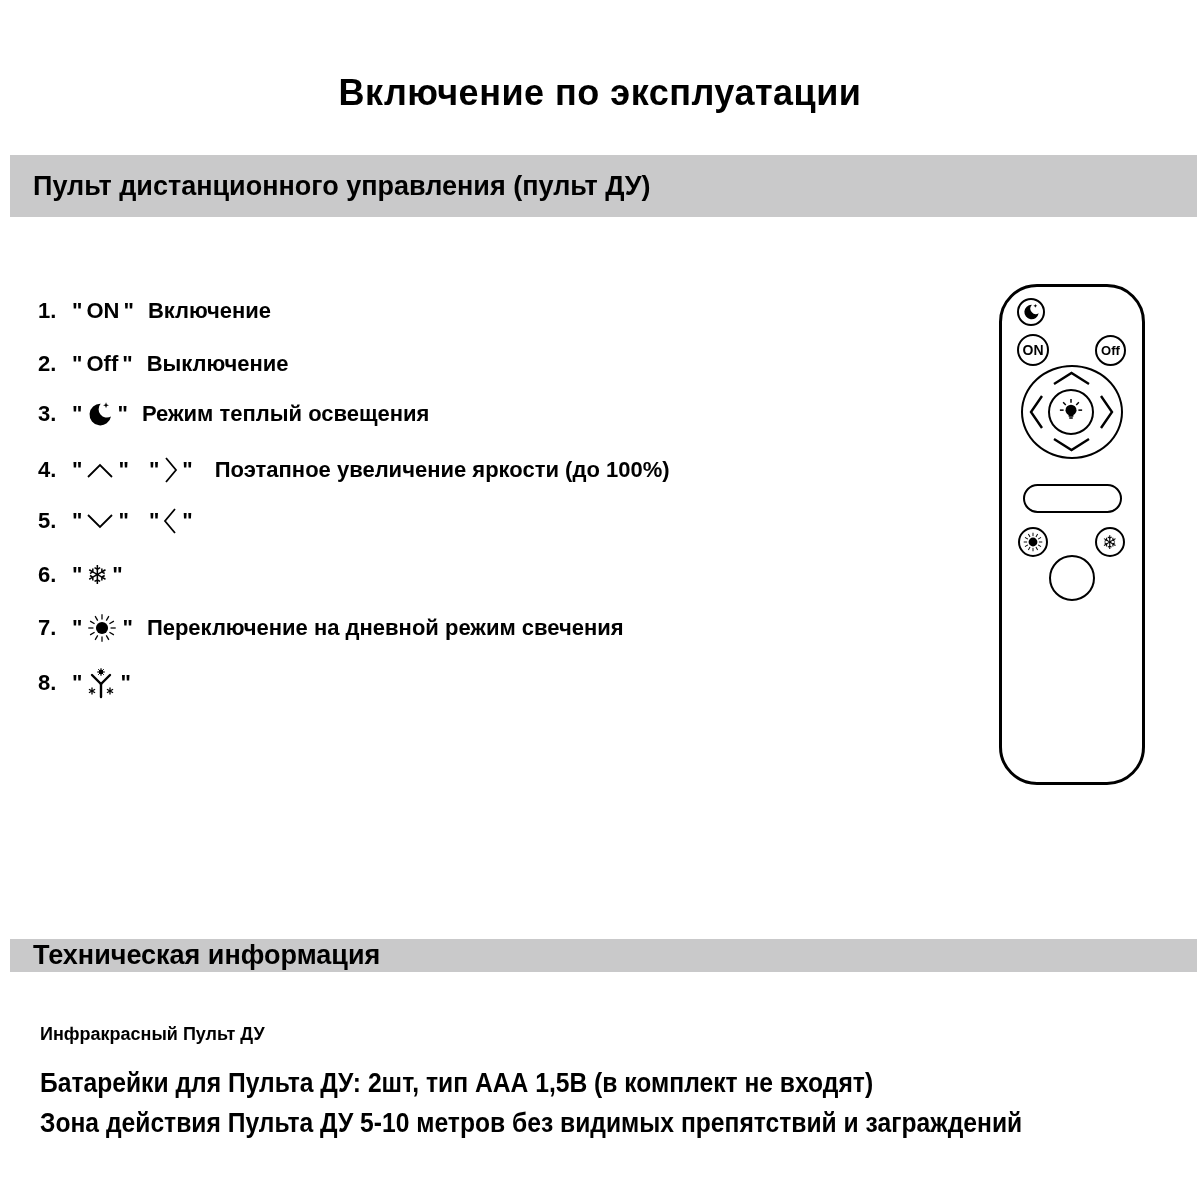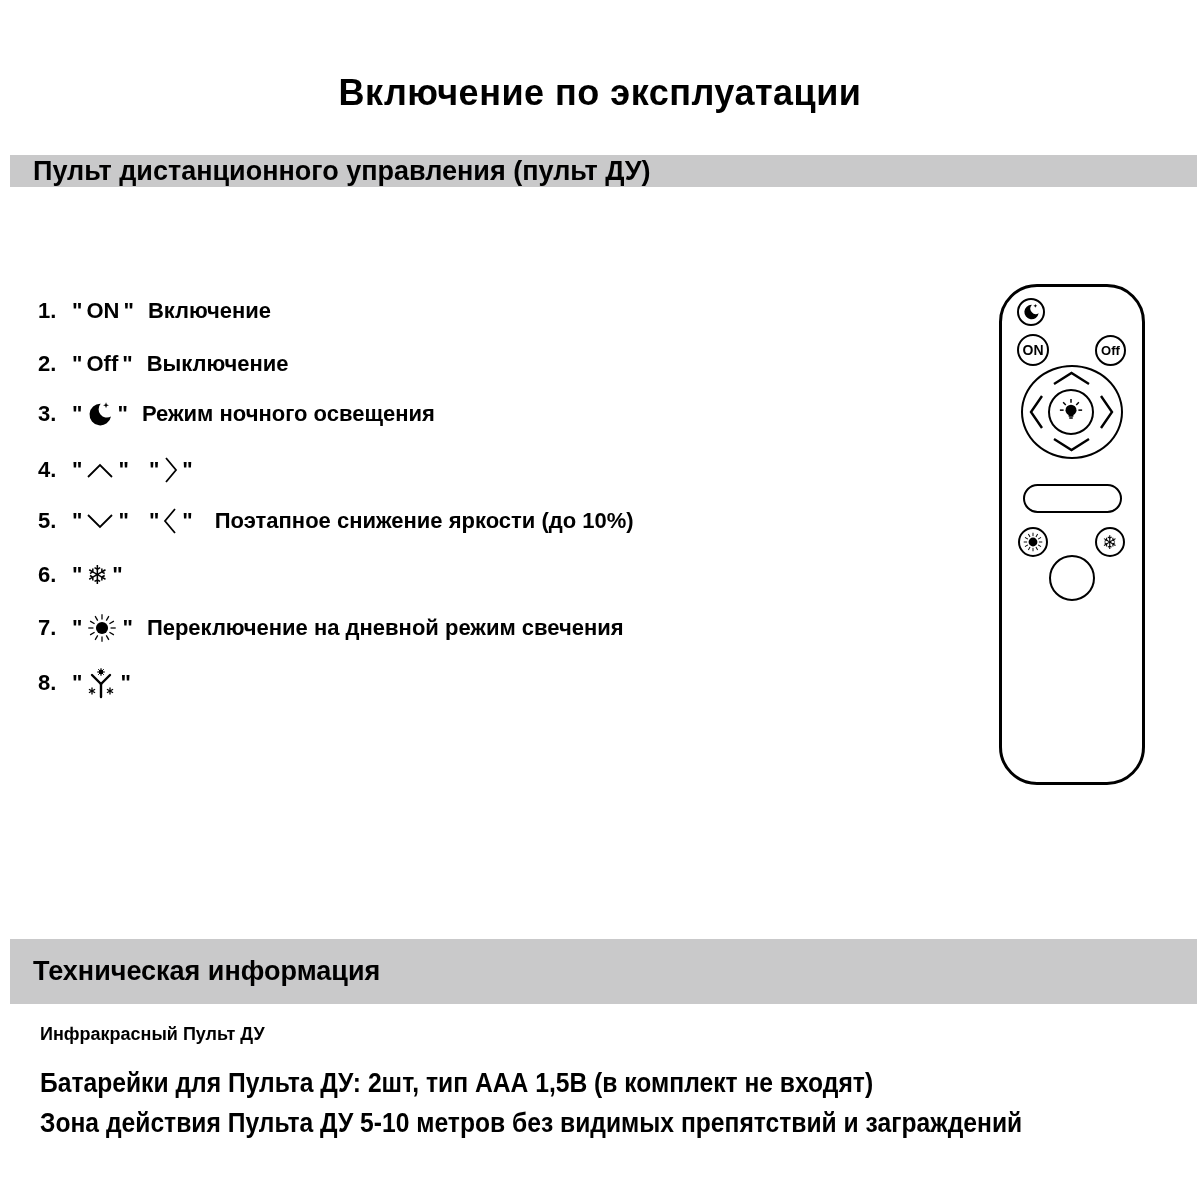--- a/index.html
+++ b/index.html
@@ -2,24 +2,24 @@
 <html><head>
 <meta charset="utf-8">
 <style>
   html,body{margin:0;padding:0;}
   body{
     width:1200px;height:1200px;background:#ffffff;position:relative;overflow:hidden;
     font-family:"Liberation Sans",sans-serif;font-weight:bold;color:#000;
   }
   .abs{position:absolute;}
   .title{top:72px;left:0;width:100%;text-align:center;font-size:36px;letter-spacing:0.5px;}
-  .bar{left:10px;width:1187px;height:32px;background:#c9c9ca;display:flex;align-items:center;
+  .bar{left:10px;width:1187px;height:62px;background:#c9c9ca;display:flex;align-items:center;
        padding-left:23px;box-sizing:border-box;font-size:27px;}
   #bar1{top:155px;}
-  #bar2{top:939px;height:65px;}
+  #bar2{top:939px;height:33px;}
 
   
   .li{left:38px;height:30px;display:flex;align-items:center;font-size:22px;white-space:nowrap;}
   .li .num{width:30px;}
   .li .q{margin:0 4px;}
   .li .ic{display:inline-flex;align-items:center;justify-content:center;}
   .li .desc{margin-left:10px;}
   .li .desc-far{margin-left:18px;}
   .li .gap{width:12px;}
   .li8{align-items:flex-start;}
@@ -83,60 +83,60 @@
 <div class="abs li" style="top:399px">
   <span class="num">3.</span>
   <span class="q">"</span>
   <span class="ic">
     <svg width="27" height="27" viewBox="0 0 24 24">
       <path d="M13 2.5 A 9.6 9.6 0 1 0 22.2 13.8 A 7.4 7.4 0 0 1 13 2.5 Z" fill="#000"></path>
       <path d="M17.8 1.2 l0.7 1.9 1.9 0.7 -1.9 0.7 -0.7 1.9 -0.7 -1.9 -1.9 -0.7 1.9 -0.7 Z" fill="#000"></path>
     </svg>
   </span>
   <span class="q">"</span>
-  <span class="desc">Режим ночного освещения</span>
+  <span class="desc">Режим теплый освещения</span>
 </div>
 
 <div class="abs li" style="top:455px">
   <span class="num">4.</span>
   <span class="q">"</span>
   <span class="ic">
     <svg width="28" height="17" viewBox="0 0 28 17">
         <polyline points="2,15 14,3 26,15" fill="none" stroke="#000" stroke-width="1.8"></polyline>
       </svg>
   </span>
   <span class="q">"</span>
   <span class="gap"></span>
   <span class="q">"</span>
   <span class="ic">
     <svg width="15" height="28" viewBox="0 0 15 28">
         <polyline points="3,2 13,14 3,26" fill="none" stroke="#000" stroke-width="1.8"></polyline>
       </svg>
   </span>
   <span class="q">"</span>
+  <span class="desc desc-far">Поэтапное увеличение яркости (до 100%)</span>
 </div>
 
 <div class="abs li" style="top:506px">
   <span class="num">5.</span>
   <span class="q">"</span>
   <span class="ic">
     <svg width="28" height="17" viewBox="0 0 28 17">
         <polyline points="2,2 14,14 26,2" fill="none" stroke="#000" stroke-width="1.8"></polyline>
       </svg>
   </span>
   <span class="q">"</span>
   <span class="gap"></span>
   <span class="q">"</span>
   <span class="ic">
     <svg width="15" height="28" viewBox="0 0 15 28">
         <polyline points="12,2 2,14 12,26" fill="none" stroke="#000" stroke-width="1.8"></polyline>
       </svg>
   </span>
   <span class="q">"</span>
-  <span class="desc desc-far">Поэтапное снижение яркости (до 10%)</span>
 </div>
 
 <div class="abs li" style="top:560px">
   <span class="num">6.</span>
   <span class="q">"</span>
   <span class="ic glyph-snow">❄</span>
   <span class="q">"</span>
 </div>
 
 <div class="abs li" style="top:613px">

